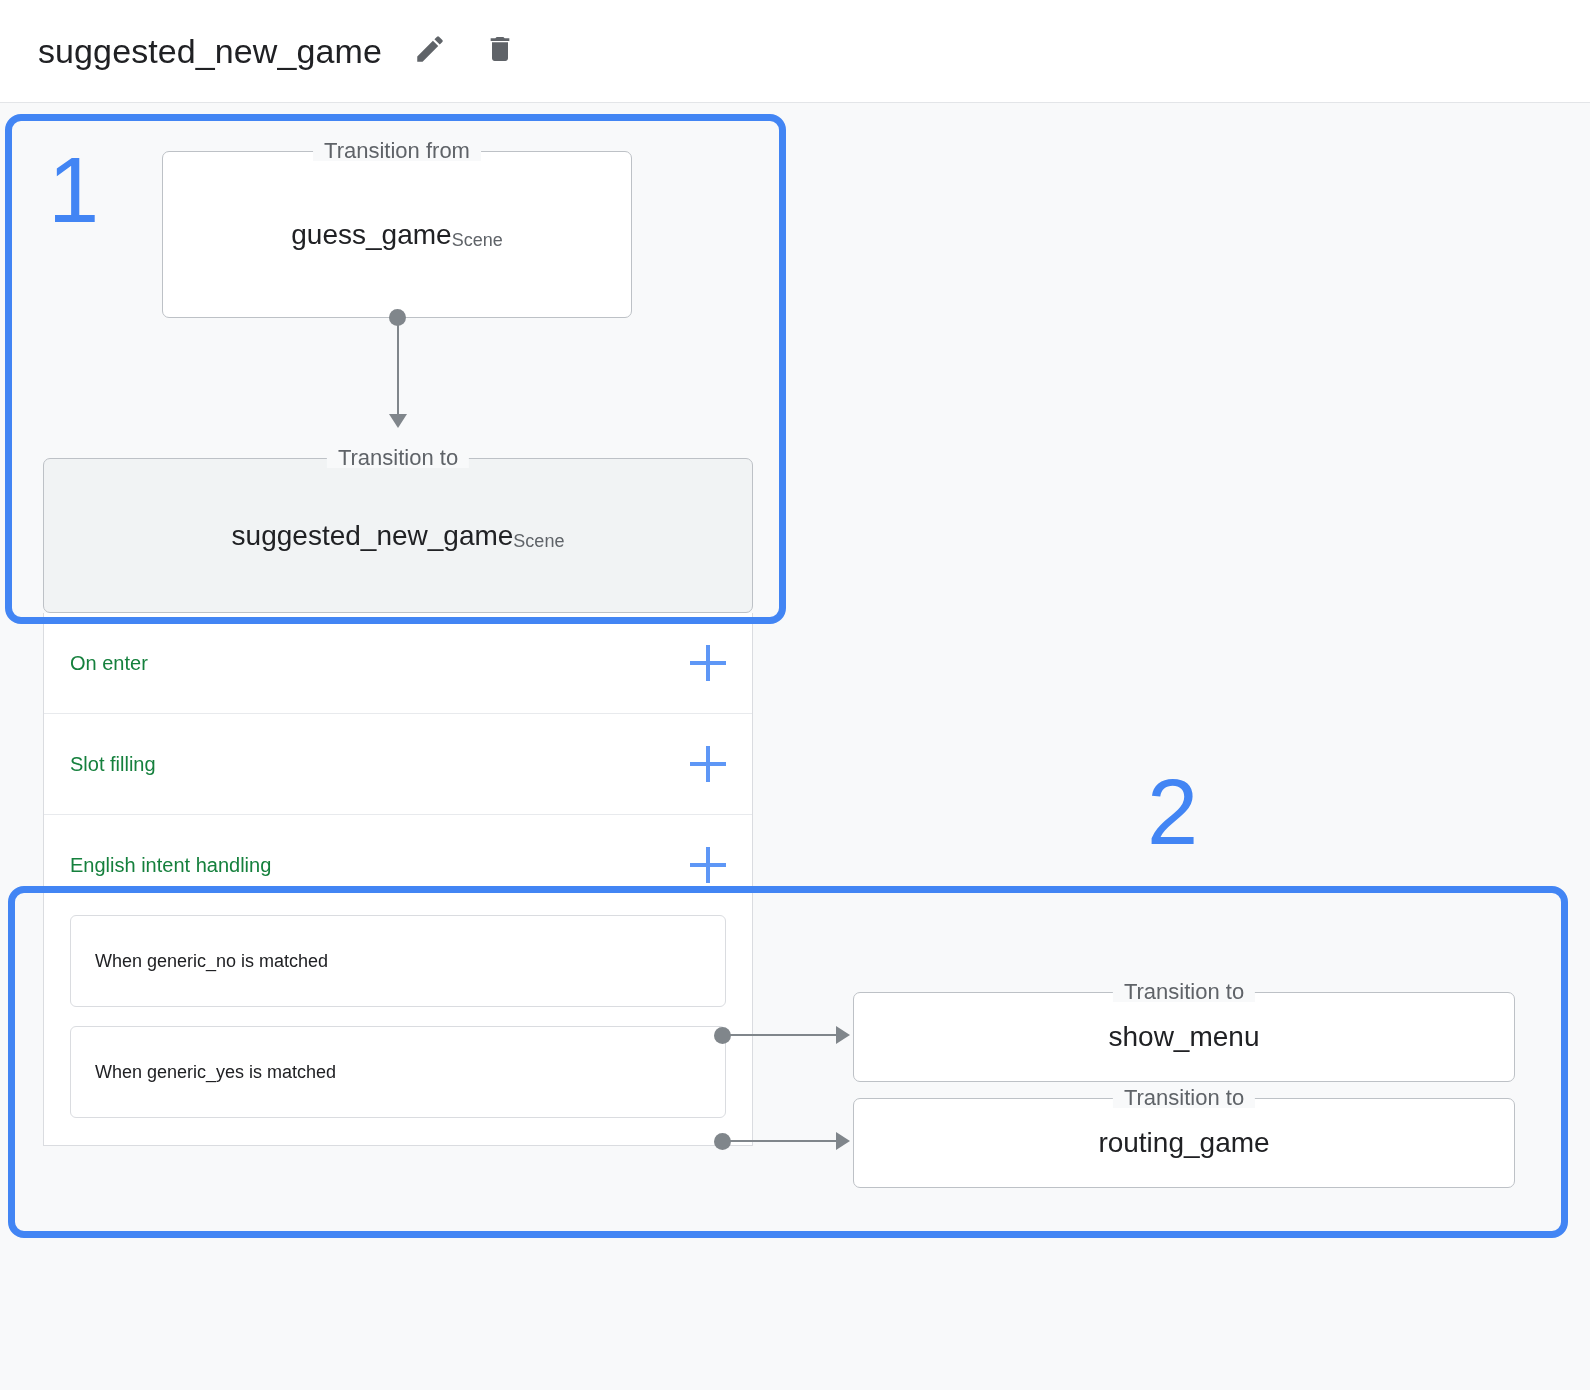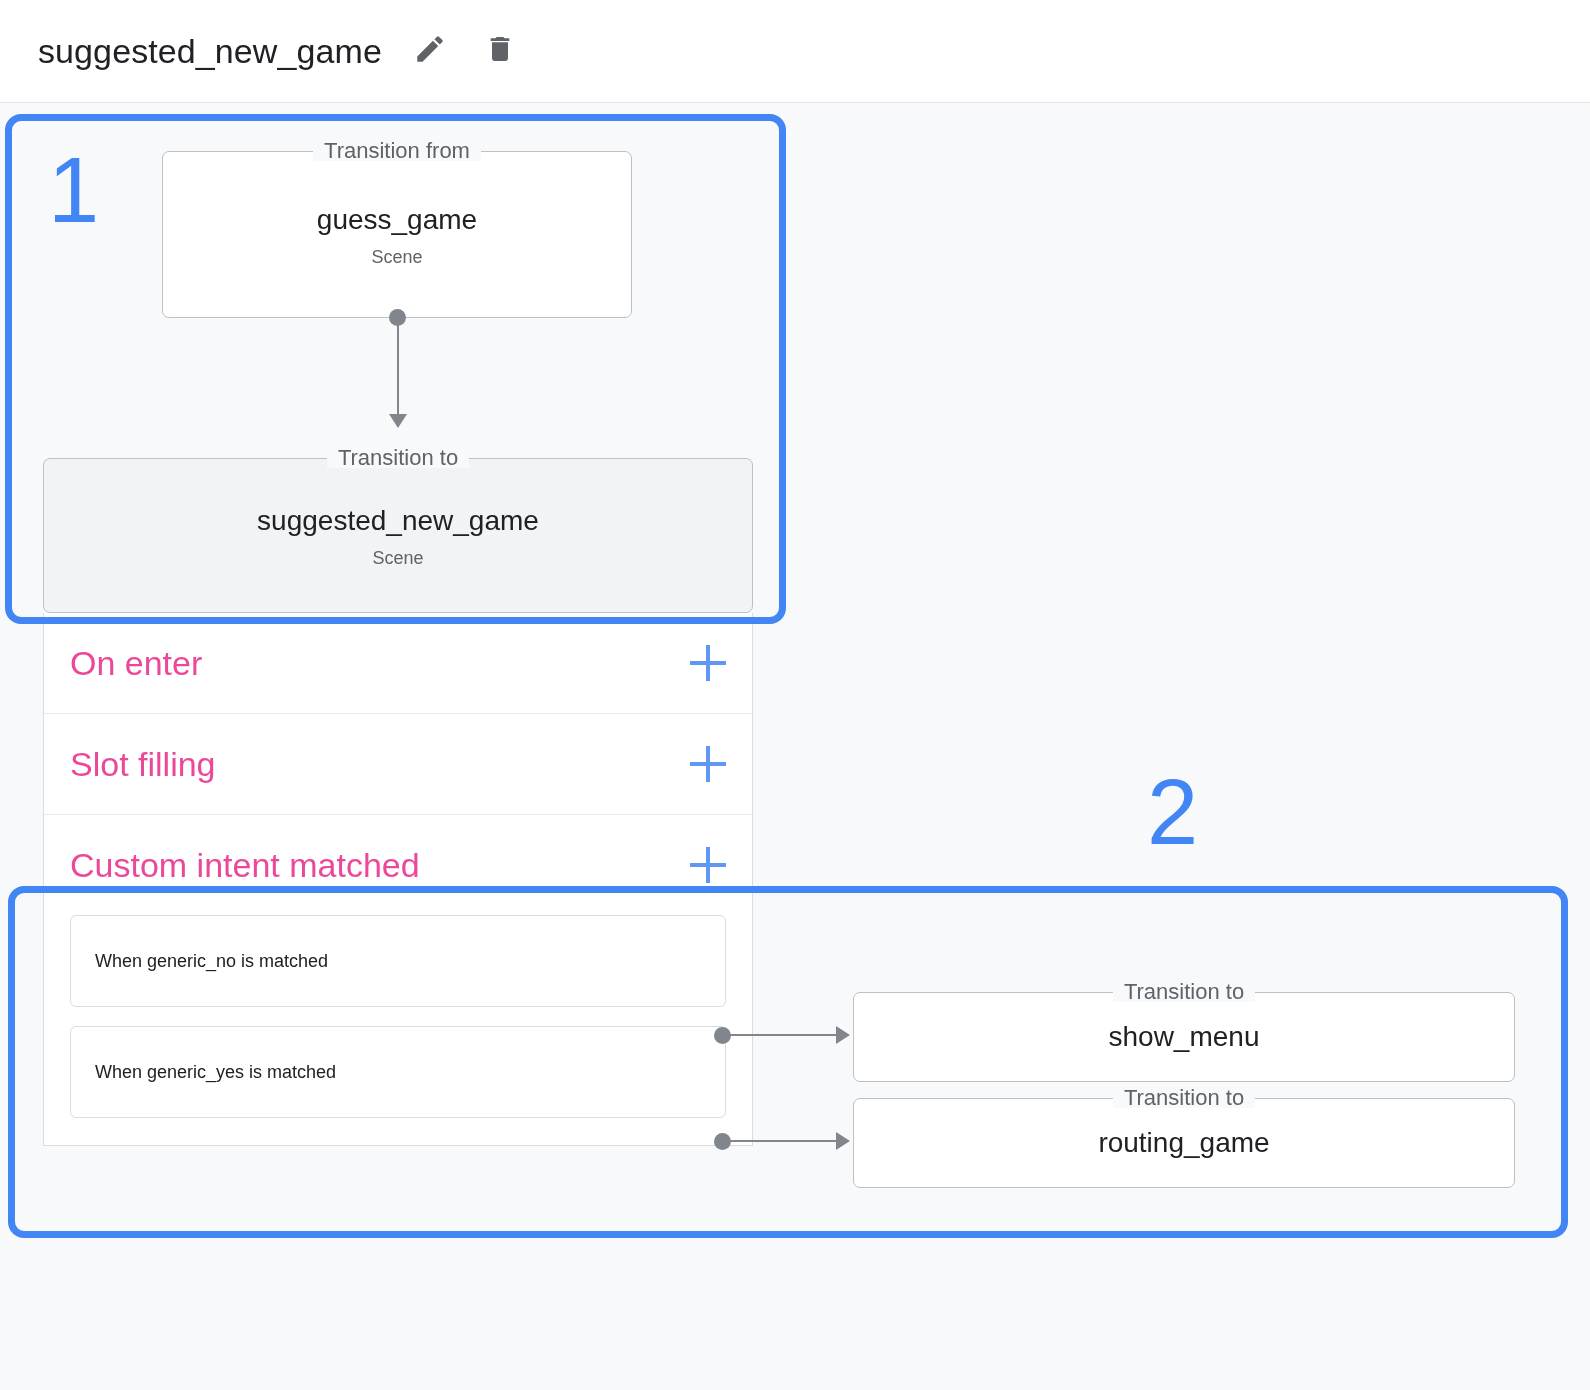--- a/index.html
+++ b/index.html
@@ -101,21 +101,20 @@
     padding: 0 11px;
     font-size: 22px;
     color: #5f6368;
     white-space: nowrap;
     line-height: 20px;
   }
   .scene-card.filled .scene-legend { background: #f8f9fa; }
   .scene-inner {
     height: 100%;
     display: flex;
-    flex-direction: column;
     align-items: center;
     justify-content: center;
   }
   .scene-name {
     font-size: 28px;
     color: #202124;
     line-height: 34px;
   }
   .scene-sub {
     font-size: 18px;
@@ -175,22 +174,22 @@
   }
   .section-row:last-child { border-bottom: none; }
   .section-head {
     height: 100px;
     display: flex;
     align-items: center;
     justify-content: space-between;
     cursor: pointer;
   }
   .section-label {
-    font-size: 34px;
-    color: #ec4899;
+    font-size: 20px;
+    color: #15803d;
     line-height: 30px;
   }
   .plus {
     width: 36px; height: 36px;
     position: relative;
     cursor: pointer;
     flex: 0 0 auto;
   }
   .plus::before, .plus::after {
     content: "";
@@ -295,21 +294,21 @@
 
     <div class="section-row">
       <div class="section-head">
         <span class="section-label">Slot filling</span>
         <span class="plus"></span>
       </div>
     </div>
 
     <div class="section-row">
       <div class="section-head">
-        <span class="section-label">Custom intent matched</span>
+        <span class="section-label">English intent handling</span>
         <span class="plus"></span>
       </div>
       <div class="section-body">
         <div class="handler-box">
           <span class="handler-label">When generic_no is matched</span>
         </div>
         <div class="handler-box">
           <span class="handler-label">When generic_yes is matched</span>
         </div>
       </div>

